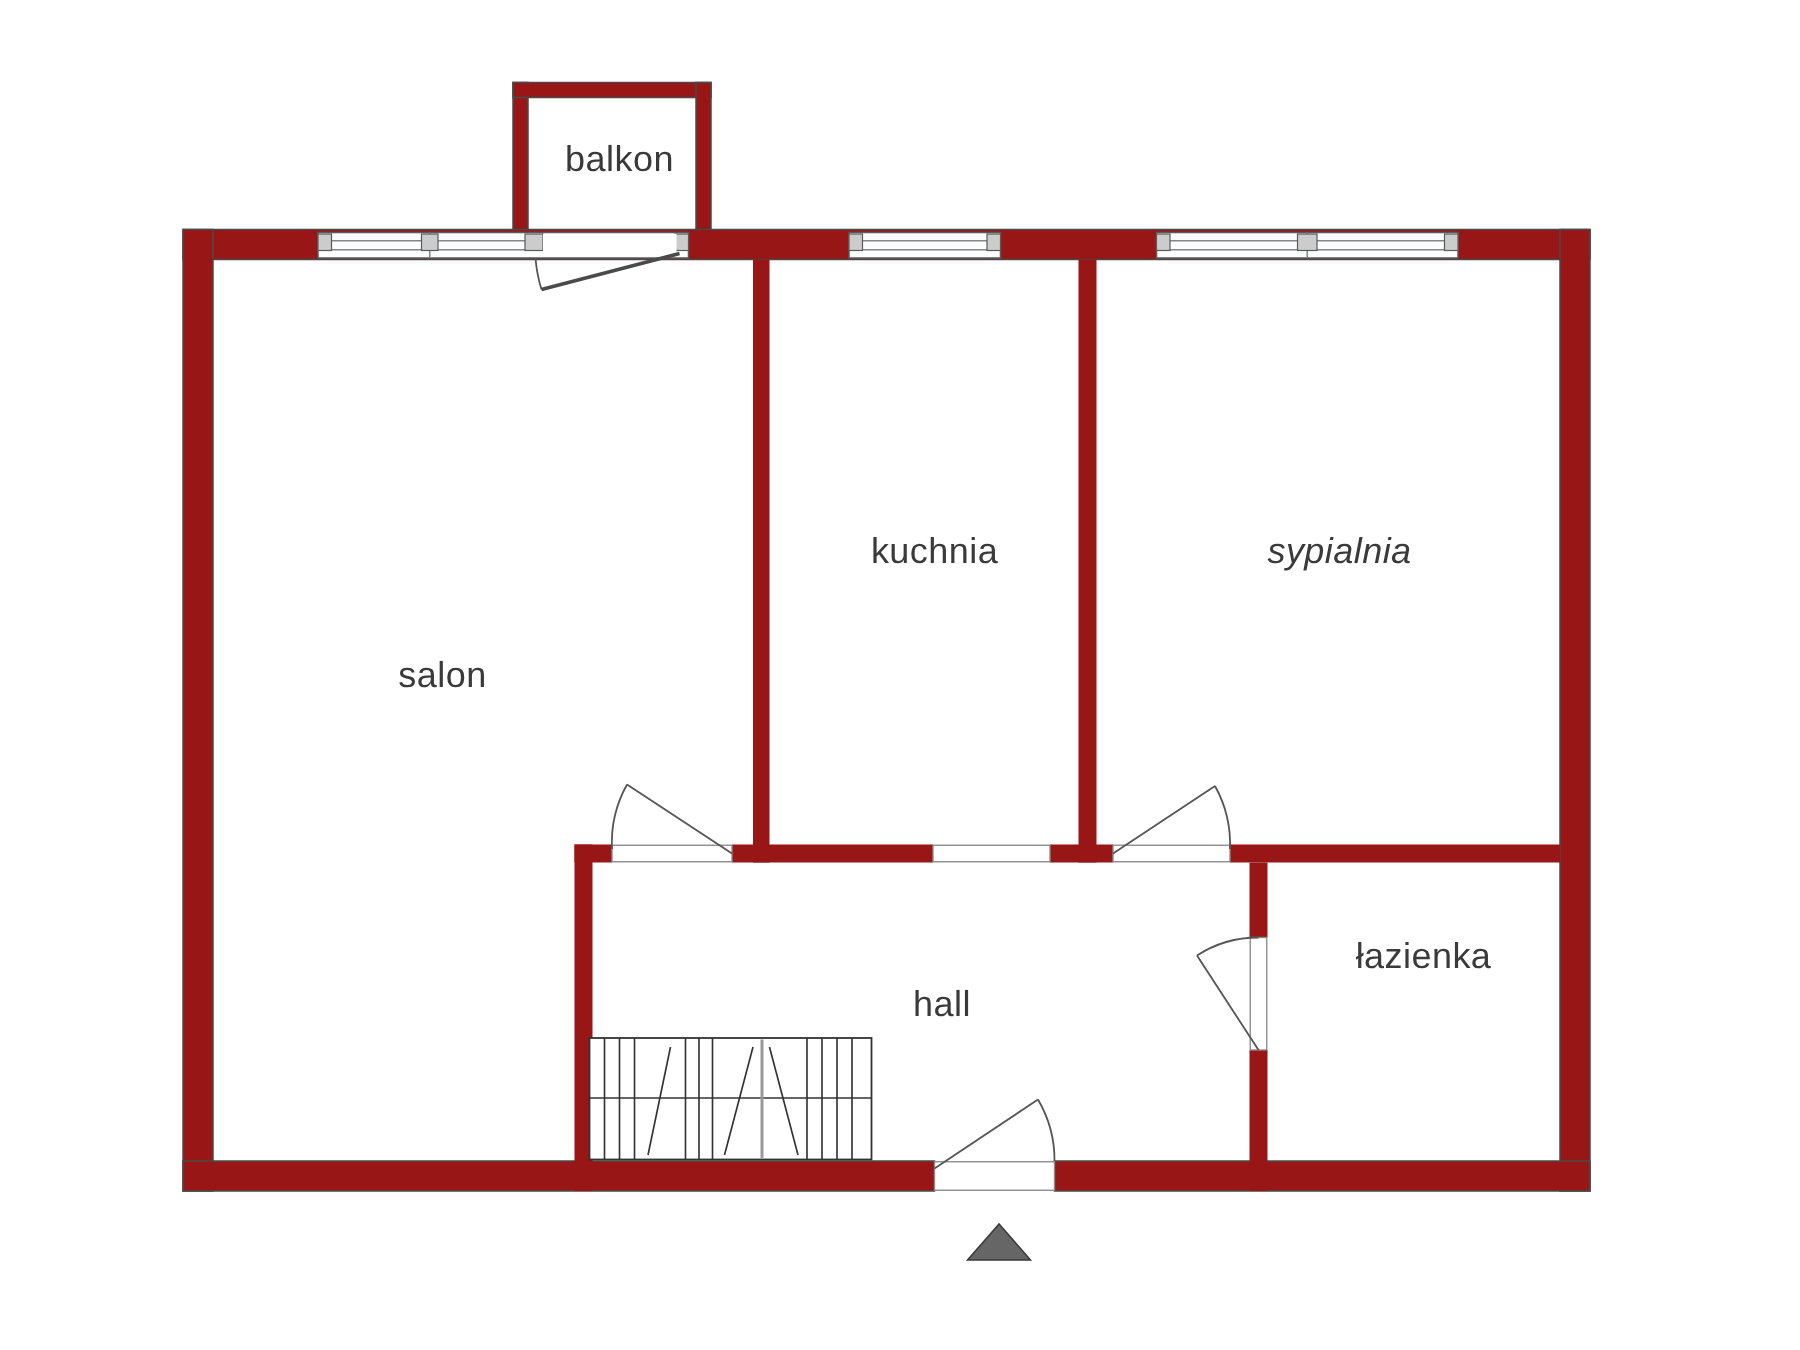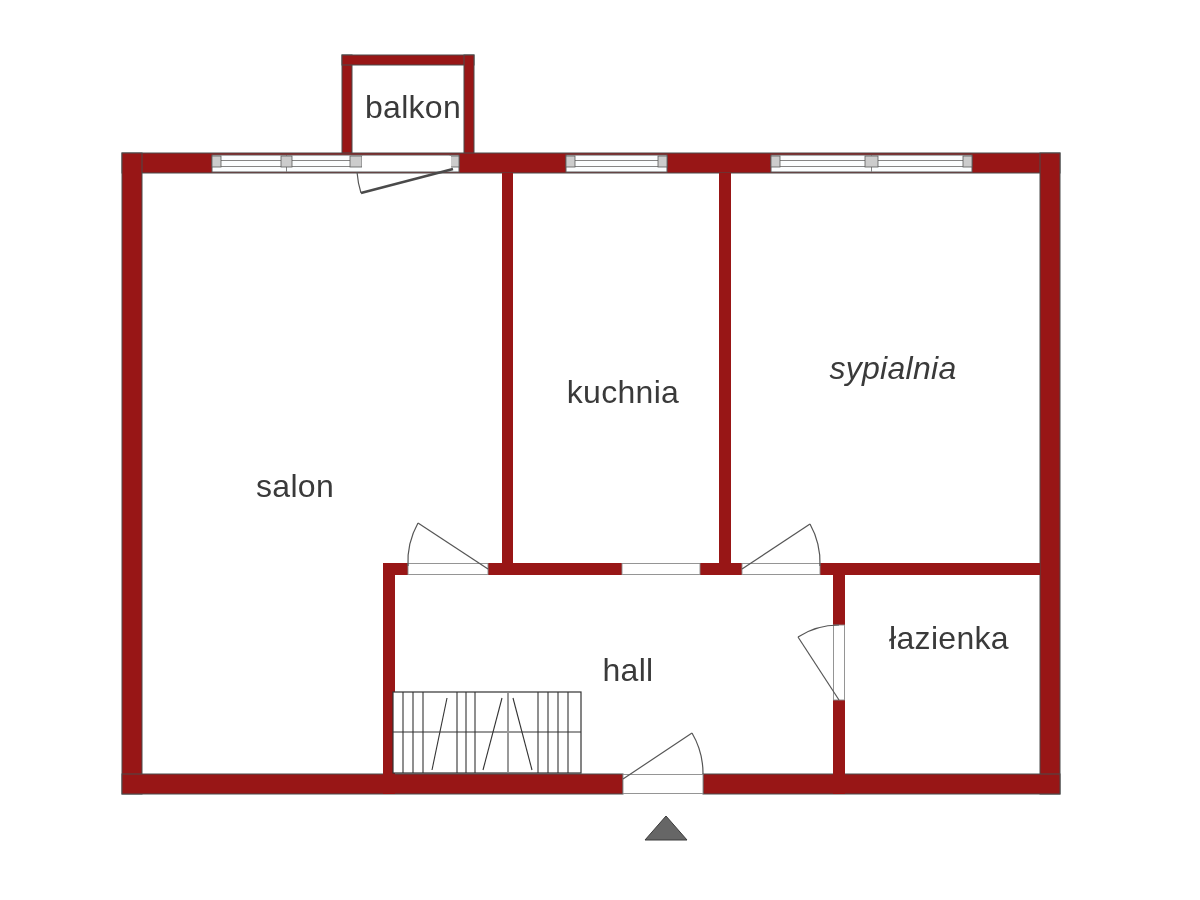--- a/index.html
+++ b/index.html
@@ -22,21 +22,21 @@
   .leaf-heavy{stroke:var(--outline);stroke-width:2.4;fill:none;}
   
   .strect{fill:#ffffff;stroke:var(--stairs);stroke-width:1.2;}
   .st{stroke:var(--stairs);stroke-width:1.1;fill:none;}
   .stg{stroke:#999999;stroke-width:2;fill:none;}
   
   .tri{fill:var(--marker);stroke:#3a3a3a;stroke-width:1;}
   
   .room-label{
     position:absolute;transform:translate(-50%,-50%);
-    font-size:32px;font-weight:300;color:var(--text,#3a3a3a);
+    font-size:24px;font-weight:300;color:var(--text,#3a3a3a);
     letter-spacing:.3px;white-space:nowrap;
   }
 </style>
 </head>
 <body>
 
 <div class="stage">
 
   <svg class="plan-svg" width="1200" height="900" viewBox="0 0 1200 900">
 
@@ -147,19 +147,19 @@
       <line class="st" x1="447" y1="698" x2="432" y2="770"></line>
       <line class="st" x1="502" y1="698" x2="483" y2="770"></line>
       <line class="st" x1="513" y1="698" x2="532" y2="770"></line>
       <line class="stg" x1="508" y1="693" x2="508" y2="772"></line>
     </g>
 
     <polygon class="tri" points="666,816 645,840 687,840"></polygon>
   </svg>
 
   <div class="room-label" style="left:413px;top:107px;">balkon</div>
-  <div class="room-label" style="left:295px;top:451px;margin-top:35px;">salon</div>
-  <div class="room-label" style="left:623px;top:368px;margin-top:24px;">kuchnia</div>
+  <div class="room-label" style="left:295px;top:451px;">salon</div>
+  <div class="room-label" style="left:623px;top:368px;">kuchnia</div>
   <div class="room-label" style="left:893px;top:368px;font-style:italic;">sypialnia</div>
   <div class="room-label" style="left:628px;top:670px;">hall</div>
   <div class="room-label" style="left:949px;top:638px;">łazienka</div>
 
 </div>
 
 </body></html>

